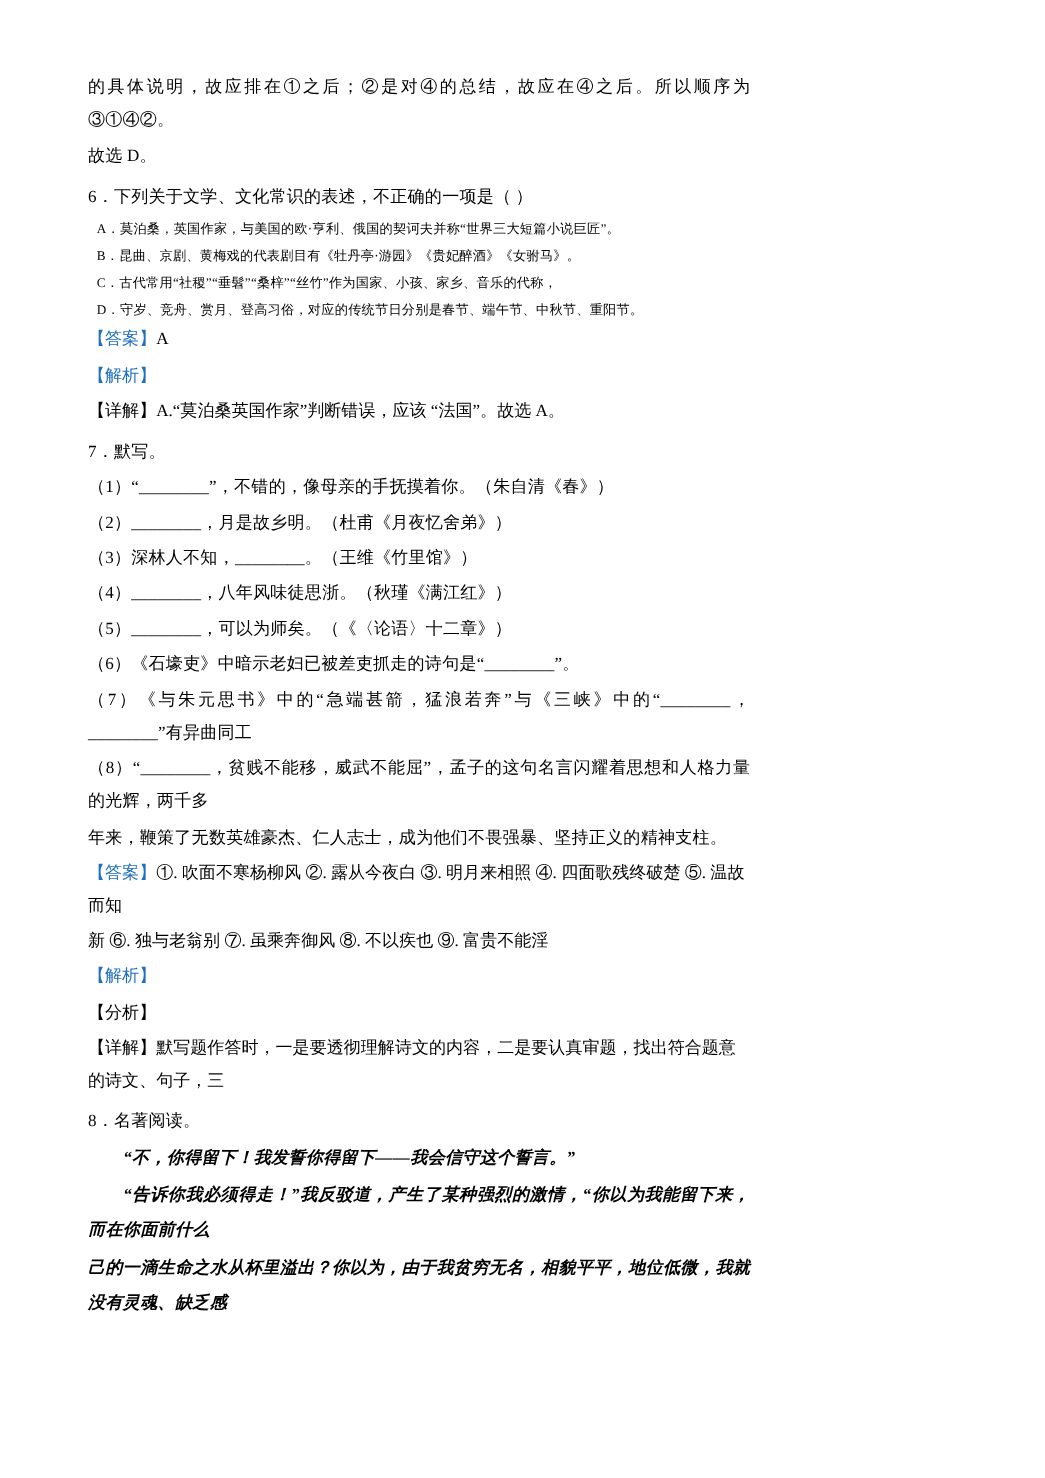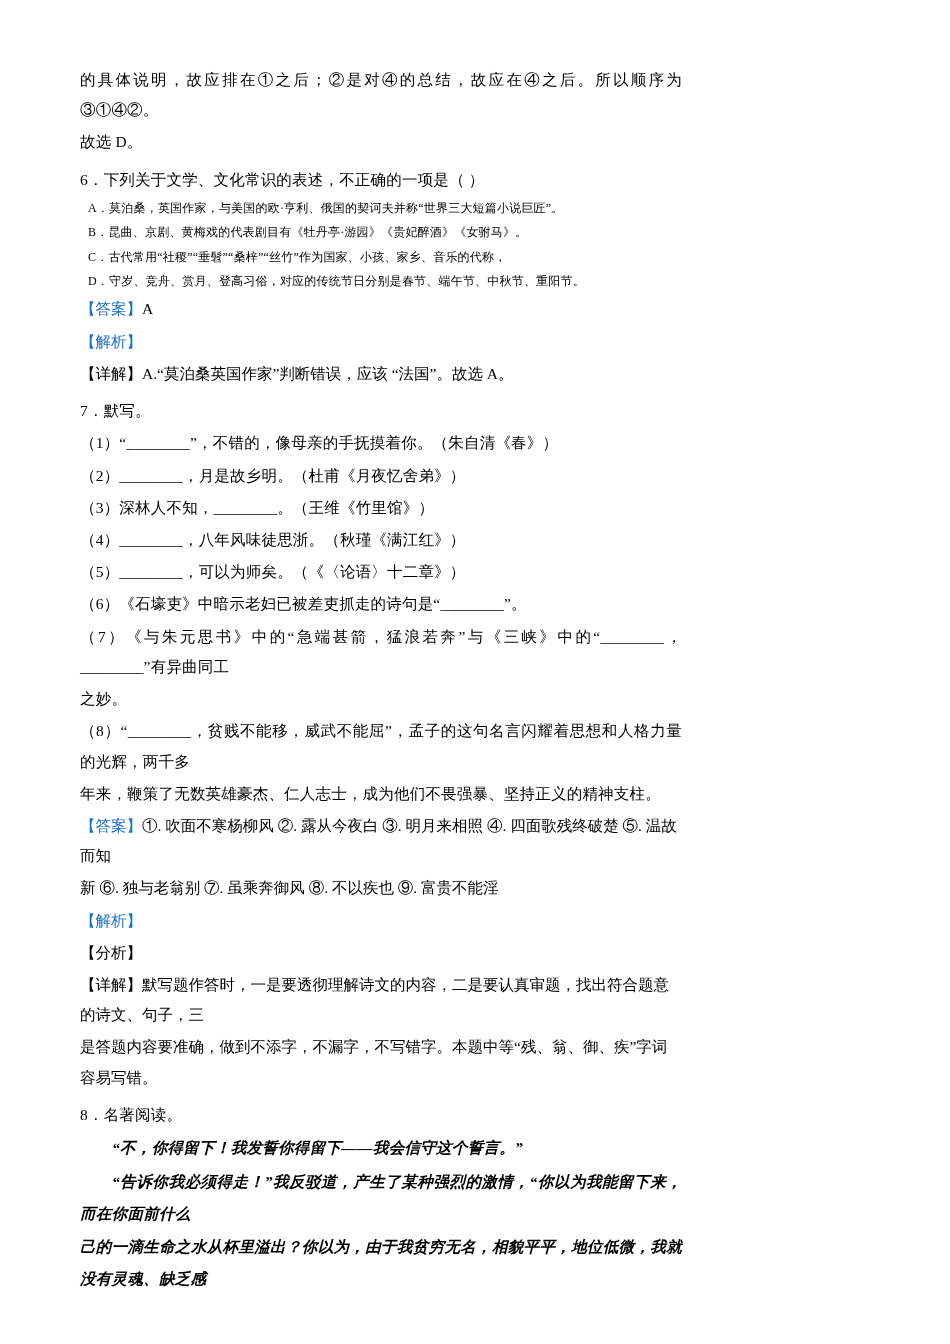--- a/index.html
+++ b/index.html
@@ -106,34 +106,32 @@
   <div>
     <p class="para q-head">7．默写。</p>
 
     <p class="para">（1）“________”，不错的，像母亲的手抚摸着你。（朱自清《春》）</p>
     <p class="para">（2）________，月是故乡明。（杜甫《月夜忆舍弟》）</p>
     <p class="para">（3）深林人不知，________。（王维《竹里馆》）</p>
     <p class="para">（4）________，八年风味徒思浙。（秋瑾《满江红》）</p>
     <p class="para">（5）________，可以为师矣。（《〈论语〉十二章》）</p>
     <p class="para">（6）《石壕吏》中暗示老妇已被差吏抓走的诗句是“________”。</p>
     <p class="para">（7）《与朱元思书》中的“急端甚箭，猛浪若奔”与《三峡》中的“________，________”有异曲同工</p>
-    <p class="para">之妙。</p>
     <p class="para">（8）“________，贫贱不能移，威武不能屈”，孟子的这句名言闪耀着思想和人格力量的光辉，两千多</p>
     <p class="para">年来，鞭策了无数英雄豪杰、仁人志士，成为他们不畏强暴、坚持正义的精神支柱。</p>
 
     <p class="ans-line">
       <span class="tag">【答案】</span><span>①. 吹面不寒杨柳风    ②. 露从今夜白    ③. 明月来相照    ④. 四面歌残终破楚    ⑤. 温故而知</span>
     </p>
     <p class="ans-line">新   ⑥. 独与老翁别    ⑦. 虽乘奔御风    ⑧. 不以疾也    ⑨. 富贵不能淫</p>
     <p class="ans-line">
       <span class="tag">【解析】</span>
     </p>
     <p class="ans-line">【分析】</p>
     <p class="ans-line">【详解】默写题作答时，一是要透彻理解诗文的内容，二是要认真审题，找出符合题意的诗文、句子，三</p>
-    <p class="ans-line">是答题内容要准确，做到不添字，不漏字，不写错字。本题中等“残、翁、御、疾”字词容易写错。</p>
   </div>
 
   <div>
     <p class="para q-head">8．名著阅读。</p>
     <p class="italic-body quote-indent">“不，你得留下！我发誓你得留下——我会信守这个誓言。”</p>
     <p class="italic-body quote-indent">“告诉你我必须得走！”我反驳道，产生了某种强烈的激情，“你以为我能留下来，而在你面前什么</p>
     <p class="italic-body">己的一滴生命之水从杯里溢出？你以为，由于我贫穷无名，相貌平平，地位低微，我就没有灵魂、缺乏感</p>
   </div>
 
 </div>

